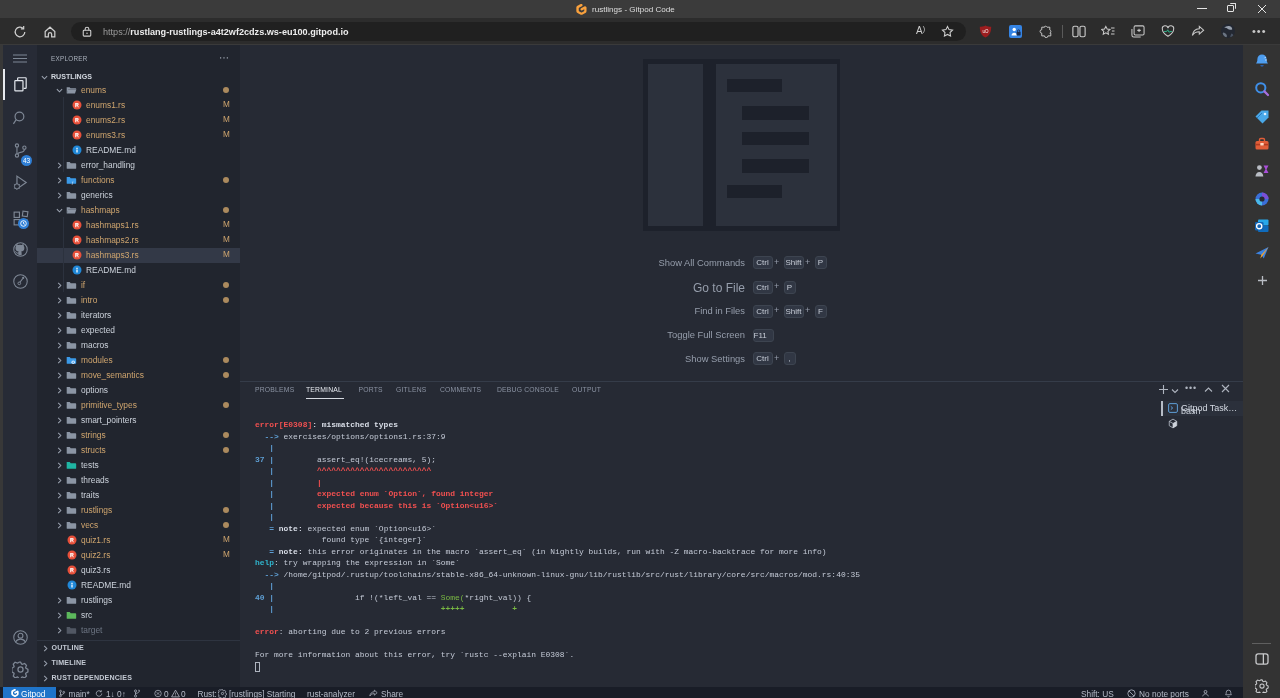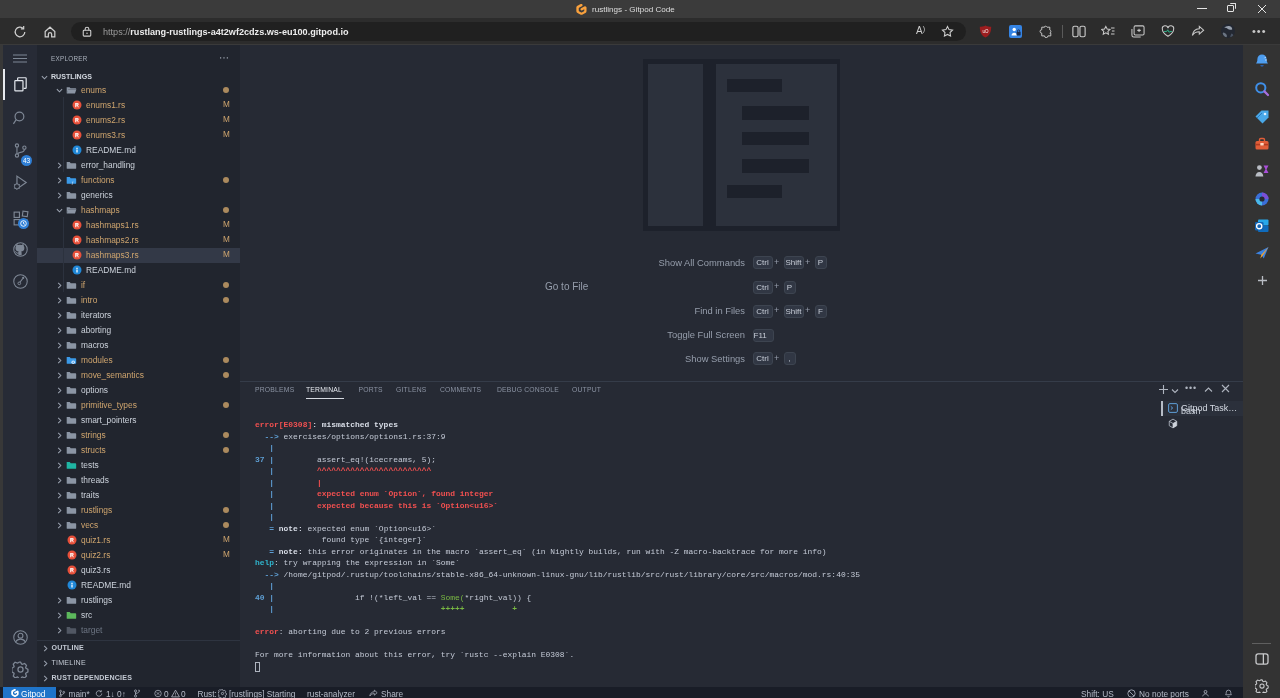--- a/index.html
+++ b/index.html
@@ -346,21 +346,21 @@
   </div>
 <div class="abs" style="left:81px;top:310.0px;font-size:8.4px;color:#ccd2db">iterators</div>
 <svg class="abs" style="left:56px;top:326.5px" width="7" height="7" viewBox="0 0 8 8">
     <path d="M2.5 1l3 3-3 3" fill="none" stroke="#9aa2af" stroke-width="1.2"></path>
   </svg>
 <div class="abs" style="left:66px;top:324.5px;opacity:1">
     <svg width="11" height="11" viewBox="0 0 16 16">
       <path d="M1 3h4.4l1.5 1.7h6.9c.6 0 1 .4 1 1v6.2c0 .6-.4 1-1 1H2c-.6 0-1-.4-1-1z" fill="#8b95a4"></path>
     </svg>
   </div>
-<div class="abs" style="left:81px;top:325.0px;font-size:8.4px;color:#ccd2db">aborting</div>
+<div class="abs" style="left:81px;top:325.0px;font-size:8.4px;color:#ccd2db">expected</div>
 <svg class="abs" style="left:56px;top:341.5px" width="7" height="7" viewBox="0 0 8 8">
     <path d="M2.5 1l3 3-3 3" fill="none" stroke="#9aa2af" stroke-width="1.2"></path>
   </svg>
 <div class="abs" style="left:66px;top:339.5px;opacity:1">
     <svg width="11" height="11" viewBox="0 0 16 16">
       <path d="M1 3h4.4l1.5 1.7h6.9c.6 0 1 .4 1 1v6.2c0 .6-.4 1-1 1H2c-.6 0-1-.4-1-1z" fill="#8b95a4"></path>
     </svg>
   </div>
 <div class="abs" style="left:81px;top:340.0px;font-size:8.4px;color:#ccd2db">macros</div>
 <svg class="abs" style="left:56px;top:356.5px" width="7" height="7" viewBox="0 0 8 8">
@@ -540,40 +540,40 @@
 <div class="abs" style="left:63px;top:97px;width:1px;height:75px;background:#2c323e"></div>
 <div class="abs" style="left:63px;top:217px;width:1px;height:75px;background:#2c323e"></div>
 <div class="abs" style="left:37px;top:640px;width:203px;height:1px;background:#2e3440"></div>
 <svg class="abs" style="left:42px;top:645px" width="7" height="7" viewBox="0 0 8 8">
     <path d="M2.5 1l3 3-3 3" fill="none" stroke="#9aa2af" stroke-width="1.2"></path>
   </svg>
 <div class="abs" style="left:51.5px;top:644px;font-size:7.1px;font-weight:bold;color:#c3c9d3;letter-spacing:0.2px">OUTLINE</div>
 <svg class="abs" style="left:42px;top:660px" width="7" height="7" viewBox="0 0 8 8">
     <path d="M2.5 1l3 3-3 3" fill="none" stroke="#9aa2af" stroke-width="1.2"></path>
   </svg>
-<div class="abs" style="left:51.5px;top:659px;font-size:7.1px;font-weight:normal;color:#c3c9d3;letter-spacing:0.2px">TIMELINE</div>
+<div class="abs" style="left:51.5px;top:659px;font-size:7.1px;font-weight:bold;color:#c3c9d3;letter-spacing:0.2px">TIMELINE</div>
 <svg class="abs" style="left:42px;top:675px" width="7" height="7" viewBox="0 0 8 8">
     <path d="M2.5 1l3 3-3 3" fill="none" stroke="#9aa2af" stroke-width="1.2"></path>
   </svg>
 <div class="abs" style="left:51.5px;top:674px;font-size:7.1px;font-weight:bold;color:#c3c9d3;letter-spacing:0.2px">RUST DEPENDENCIES</div>
 <div class="abs" style="left:643px;top:59px;width:197px;height:172px;background:#1d212b"></div>
 <div class="abs" style="left:648px;top:64px;width:55px;height:162px;background:#2c313c"></div>
 <div class="abs" style="left:716px;top:64px;width:121px;height:162px;background:#2c313c"></div>
 <div class="abs" style="left:727px;top:78.5px;width:55px;height:13.5px;background:#1d212b"></div>
 <div class="abs" style="left:742px;top:106px;width:67px;height:13.5px;background:#1d212b"></div>
 <div class="abs" style="left:742px;top:131.5px;width:67px;height:13.5px;background:#1d212b"></div>
 <div class="abs" style="left:742px;top:159px;width:67px;height:13.5px;background:#1d212b"></div>
 <div class="abs" style="left:727px;top:184.5px;width:55px;height:13.5px;background:#1d212b"></div>
 <div class="abs" style="left:545px;top:256.5px;width:200px;text-align:right;font-size:9.4px;color:#969eac">Show All Commands</div>
 <div class="abs" style="left:752.5px;top:256.0px;width:20px;height:13px;background:#313744;border:1px solid #3d4450;border-radius:3px;color:#c6ccd6;font-size:8px;text-align:center;line-height:11px">Ctrl</div>
 <div class="abs" style="left:774.0px;top:256.5px;color:#959cab;font-size:9px">+</div>
 <div class="abs" style="left:783.5px;top:256.0px;width:20px;height:13px;background:#313744;border:1px solid #3d4450;border-radius:3px;color:#c6ccd6;font-size:8px;text-align:center;line-height:11px">Shift</div>
 <div class="abs" style="left:805.0px;top:256.5px;color:#959cab;font-size:9px">+</div>
 <div class="abs" style="left:814.5px;top:256.0px;width:12px;height:13px;background:#313744;border:1px solid #3d4450;border-radius:3px;color:#c6ccd6;font-size:8px;text-align:center;line-height:11px">P</div>
-<div class="abs" style="left:545px;top:281px;width:200px;text-align:left;font-size:10px;color:#969eac">Go to File</div>
+<div class="abs" style="left:545px;top:281px;width:200px;text-align:right;font-size:12px;color:#969eac">Go to File</div>
 <div class="abs" style="left:752.5px;top:280.5px;width:20px;height:13px;background:#313744;border:1px solid #3d4450;border-radius:3px;color:#c6ccd6;font-size:8px;text-align:center;line-height:11px">Ctrl</div>
 <div class="abs" style="left:774.0px;top:281px;color:#959cab;font-size:9px">+</div>
 <div class="abs" style="left:783.5px;top:280.5px;width:12px;height:13px;background:#313744;border:1px solid #3d4450;border-radius:3px;color:#c6ccd6;font-size:8px;text-align:center;line-height:11px">P</div>
 <div class="abs" style="left:545px;top:305px;width:200px;text-align:right;font-size:9.4px;color:#969eac">Find in Files</div>
 <div class="abs" style="left:752.5px;top:304.5px;width:20px;height:13px;background:#313744;border:1px solid #3d4450;border-radius:3px;color:#c6ccd6;font-size:8px;text-align:center;line-height:11px">Ctrl</div>
 <div class="abs" style="left:774.0px;top:305px;color:#959cab;font-size:9px">+</div>
 <div class="abs" style="left:783.5px;top:304.5px;width:20px;height:13px;background:#313744;border:1px solid #3d4450;border-radius:3px;color:#c6ccd6;font-size:8px;text-align:center;line-height:11px">Shift</div>
 <div class="abs" style="left:805.0px;top:305px;color:#959cab;font-size:9px">+</div>
 <div class="abs" style="left:814.5px;top:304.5px;width:12px;height:13px;background:#313744;border:1px solid #3d4450;border-radius:3px;color:#c6ccd6;font-size:8px;text-align:center;line-height:11px">F</div>
 <div class="abs" style="left:545px;top:329px;width:200px;text-align:right;font-size:9.4px;color:#969eac">Toggle Full Screen</div>

